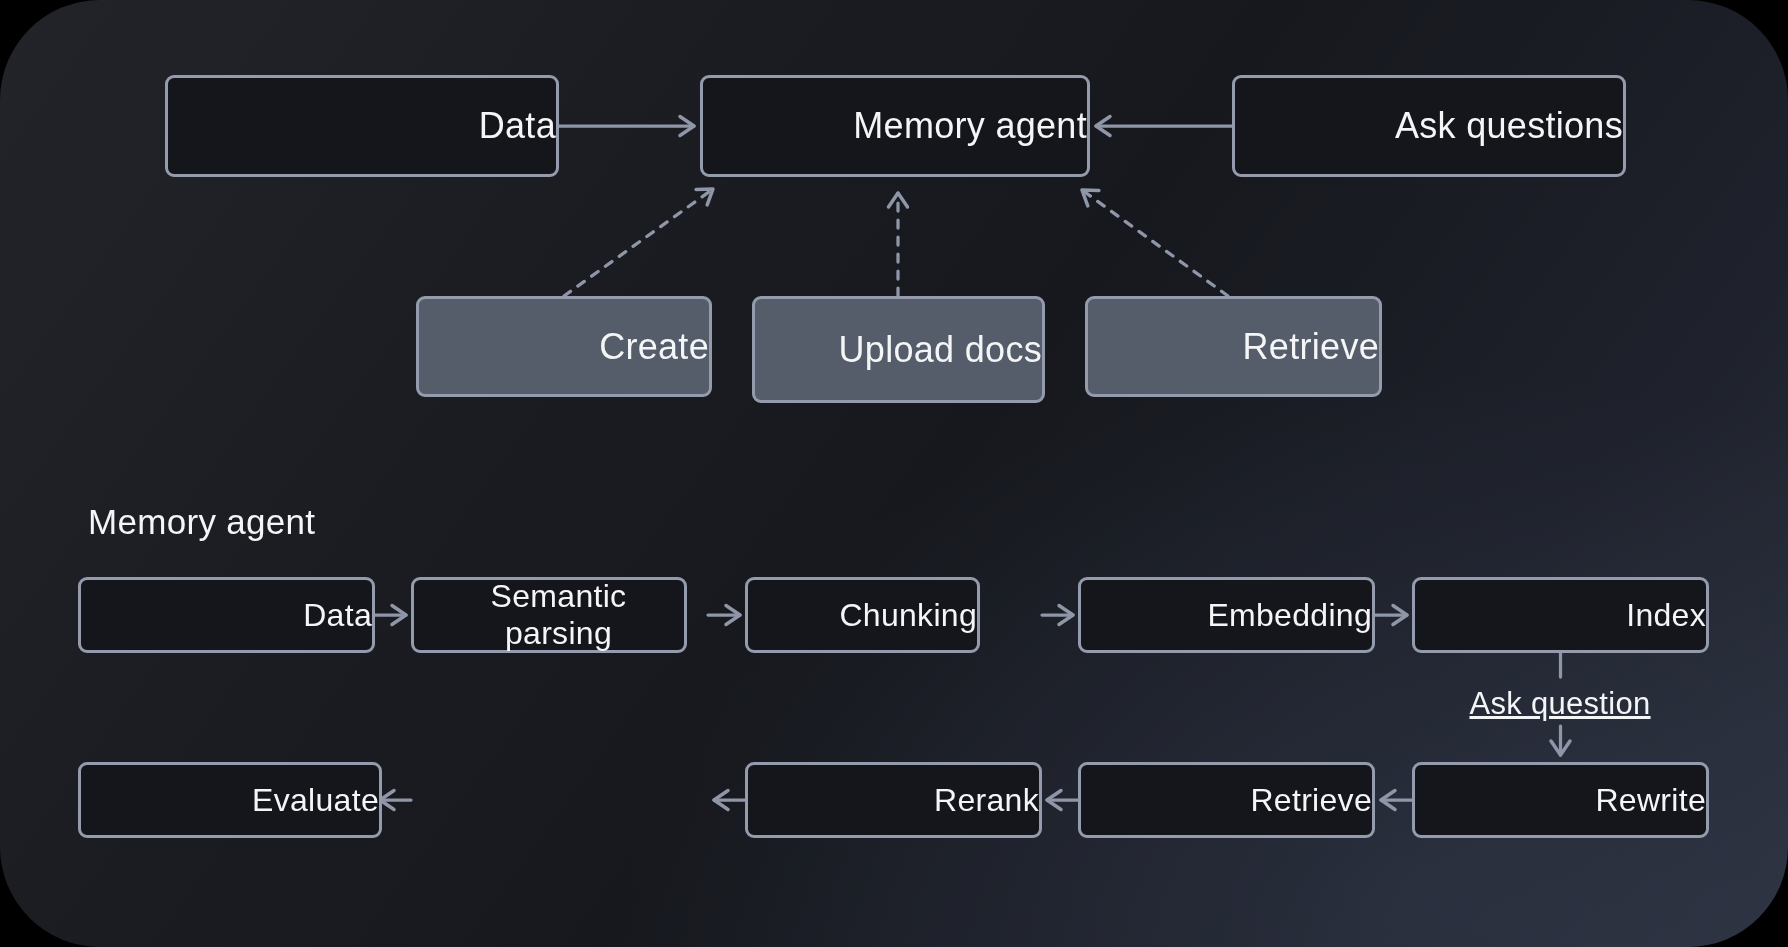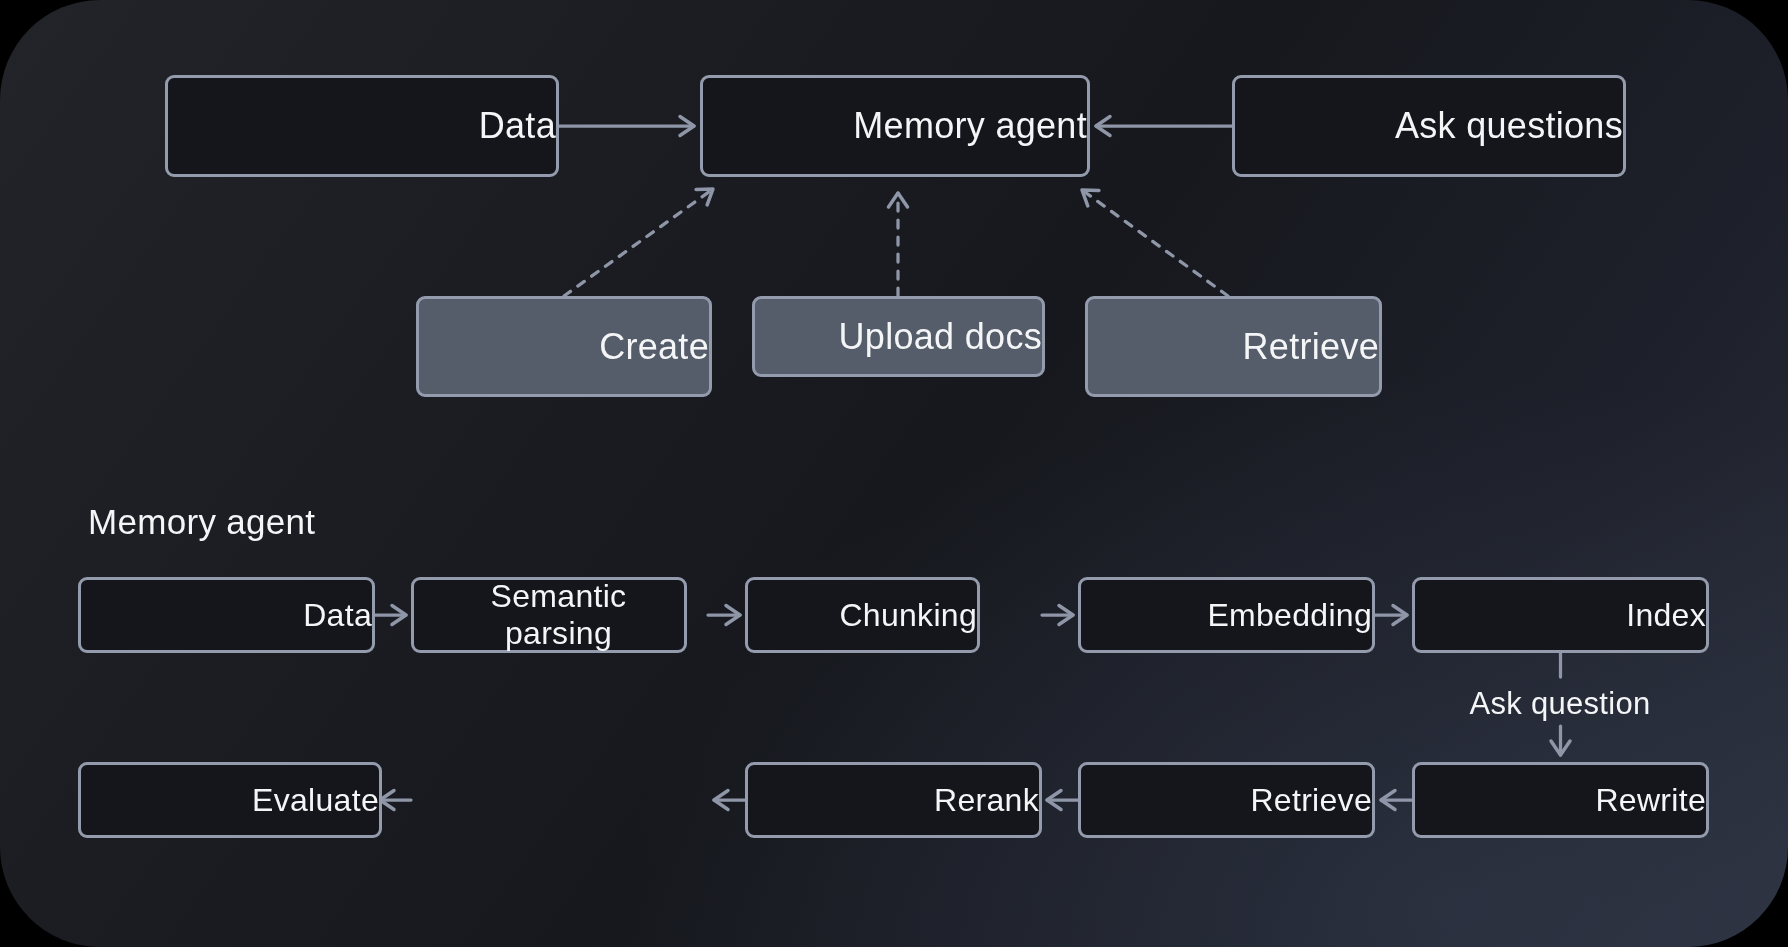--- a/index.html
+++ b/index.html
@@ -44,20 +44,21 @@
     letter-spacing:0.3px;
     white-space:nowrap;
   }
   .edge-label{
     position:absolute;
     color:var(--text);
     font-size:31px;
     letter-spacing:0.3px;
     transform:translateX(-50%);
     white-space:nowrap;
+    text-decoration:underline;
   }
   svg.edges{position:absolute;left:0;top:0;pointer-events:none;}
   .edge{fill:none;stroke:var(--edge);stroke-width:3.25;stroke-linecap:round;}
   .edge.dashed{stroke-dasharray:8 9;}
   .edge-head{fill:none;stroke:var(--edge);stroke-width:3.5;stroke-linecap:round;stroke-linejoin:round;}
 </style>
 </head>
 <body>
 
 <div class="canvas">
@@ -96,21 +97,21 @@
   <div class="node dark lg" style="left:700px;top:75px;width:390px;height:102px">
     <span>Memory agent</span>
   </div>
   <div class="node dark lg" style="left:1232px;top:75px;width:394px;height:102px">
     <span>Ask questions</span>
   </div>
 
   <div class="node gray lg" style="left:416px;top:296px;width:296px;height:101px">
     <span>Create</span>
   </div>
-  <div class="node gray lg" style="left:752px;top:296px;width:293px;height:81px">
+  <div class="node gray lg" style="left:752px;top:296px;width:293px;height:107px">
     <span>Upload docs</span>
   </div>
   <div class="node gray lg" style="left:1085px;top:296px;width:297px;height:101px">
     <span>Retrieve</span>
   </div>
 
   <div class="section-title" style="left:88px;top:502px;">Memory agent</div>
 
   <div class="node dark sm" style="left:78px;top:577px;width:297px;height:76px">
     <span>Data</span>

